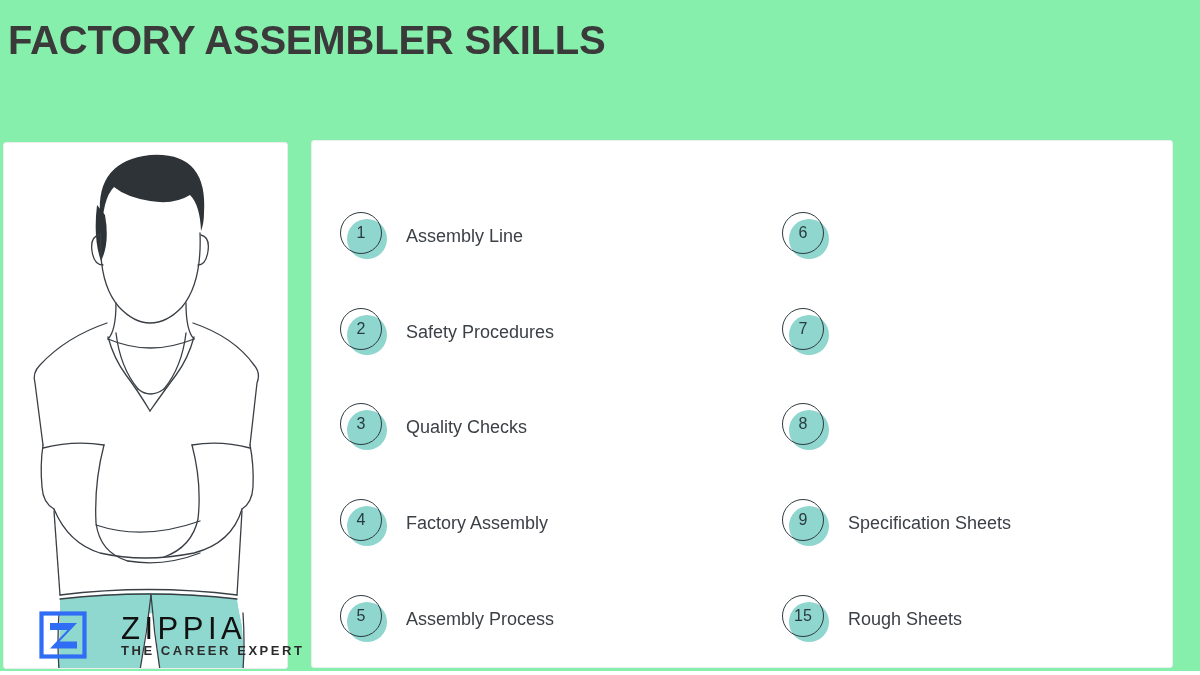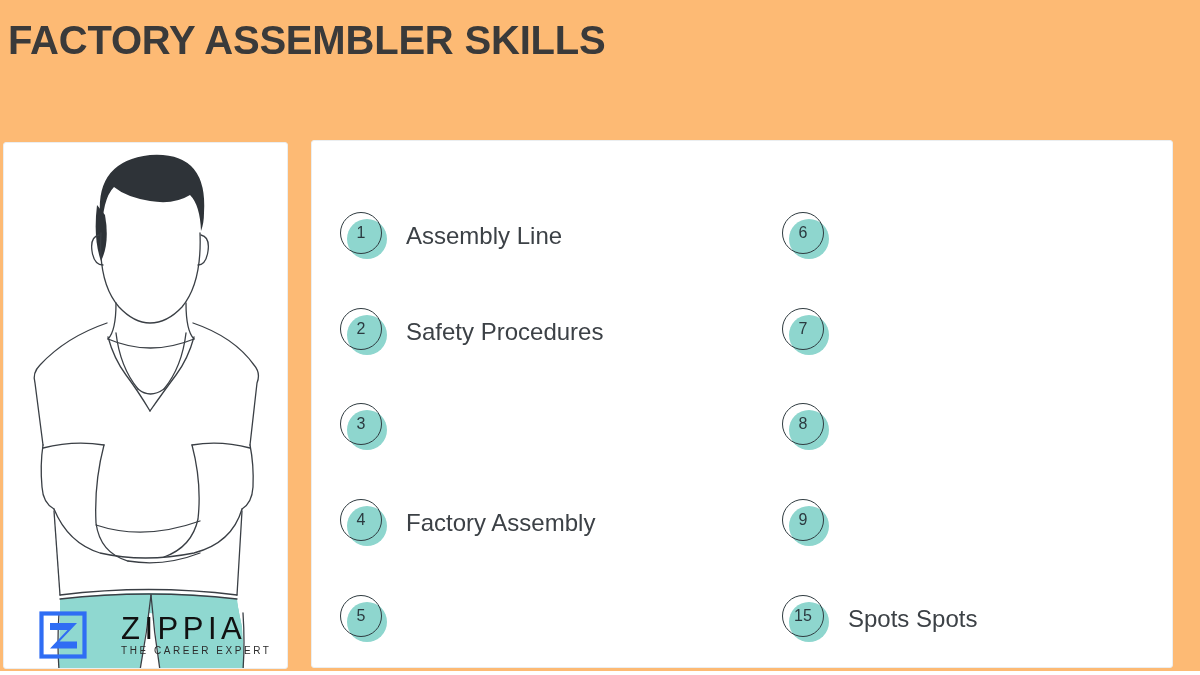--- a/index.html
+++ b/index.html
@@ -9,21 +9,21 @@
     height: 675px;
     background: #ffffff;
     font-family: "Liberation Sans", sans-serif;
     overflow: hidden;
   }
 
   #page {
     position: relative;
     width: 1200px;
     height: 671px;
-    background: #fdba74;
+    background: #86efac;
   }
 
   
   #page-title {
     position: absolute;
     left: 8px;
     top: 16px;
     font-size: 40px;
     font-weight: 700;
     letter-spacing: -0.2px;
@@ -76,22 +76,22 @@
     margin-left: 20px;
   }
   #zippia-wordmark {
     font-size: 31px;
     font-weight: 400;
     letter-spacing: 4.5px;
     color: #111111;
     line-height: 32px;
   }
   #zippia-tagline {
-    font-size: 10px;
-    font-weight: 400;
+    font-size: 13px;
+    font-weight: 700;
     letter-spacing: 2.55px;
     color: #2b2b2b;
     line-height: 12px;
     padding-right: 1px;
   }
 
   
   #skills-panel {
     position: absolute;
     left: 311px;
@@ -159,21 +159,21 @@
   }
   .badge-number {
     font-size: 16px;
     font-weight: 400;
     color: #2b3a40;
     line-height: 1;
     letter-spacing: 0.2px;
   }
 
   .skill-label {
-    font-size: 24px;
+    font-size: 18px;
     font-weight: 400;
     color: #3c4146;
     line-height: 26px;
     white-space: nowrap;
   }
 </style>
 </head>
 <body>
 
 <div id="page">
@@ -273,37 +273,39 @@
             </div>
             <div class="skill-label">Safety Procedures</div>
           </div>
           <div class="skill-item">
             <div class="skill-badge">
               <div class="badge-blob"></div>
               <div class="badge-ring">
                 <span class="badge-number">3</span>
               </div>
             </div>
+            <div class="skill-label">Quality Checks</div>
           </div>
           <div class="skill-item">
             <div class="skill-badge">
               <div class="badge-blob"></div>
               <div class="badge-ring">
                 <span class="badge-number">4</span>
               </div>
             </div>
             <div class="skill-label">Factory Assembly</div>
           </div>
           <div class="skill-item">
             <div class="skill-badge">
               <div class="badge-blob"></div>
               <div class="badge-ring">
                 <span class="badge-number">5</span>
               </div>
             </div>
+            <div class="skill-label">Assembly Process</div>
           </div>
         </div>
       <div class="skills-column col-right">
           <div class="skill-item">
             <div class="skill-badge">
               <div class="badge-blob"></div>
               <div class="badge-ring">
                 <span class="badge-number">6</span>
               </div>
             </div>
@@ -324,27 +326,28 @@
               </div>
             </div>
           </div>
           <div class="skill-item">
             <div class="skill-badge">
               <div class="badge-blob"></div>
               <div class="badge-ring">
                 <span class="badge-number">9</span>
               </div>
             </div>
+            <div class="skill-label">Specification Sheets</div>
           </div>
           <div class="skill-item">
             <div class="skill-badge">
               <div class="badge-blob"></div>
               <div class="badge-ring">
                 <span class="badge-number">15</span>
               </div>
             </div>
-            <div class="skill-label">Spots Spots</div>
+            <div class="skill-label">Rough Sheets</div>
           </div>
         </div>
     </div>
   </div>
 
 </div>
 
 </body></html>

